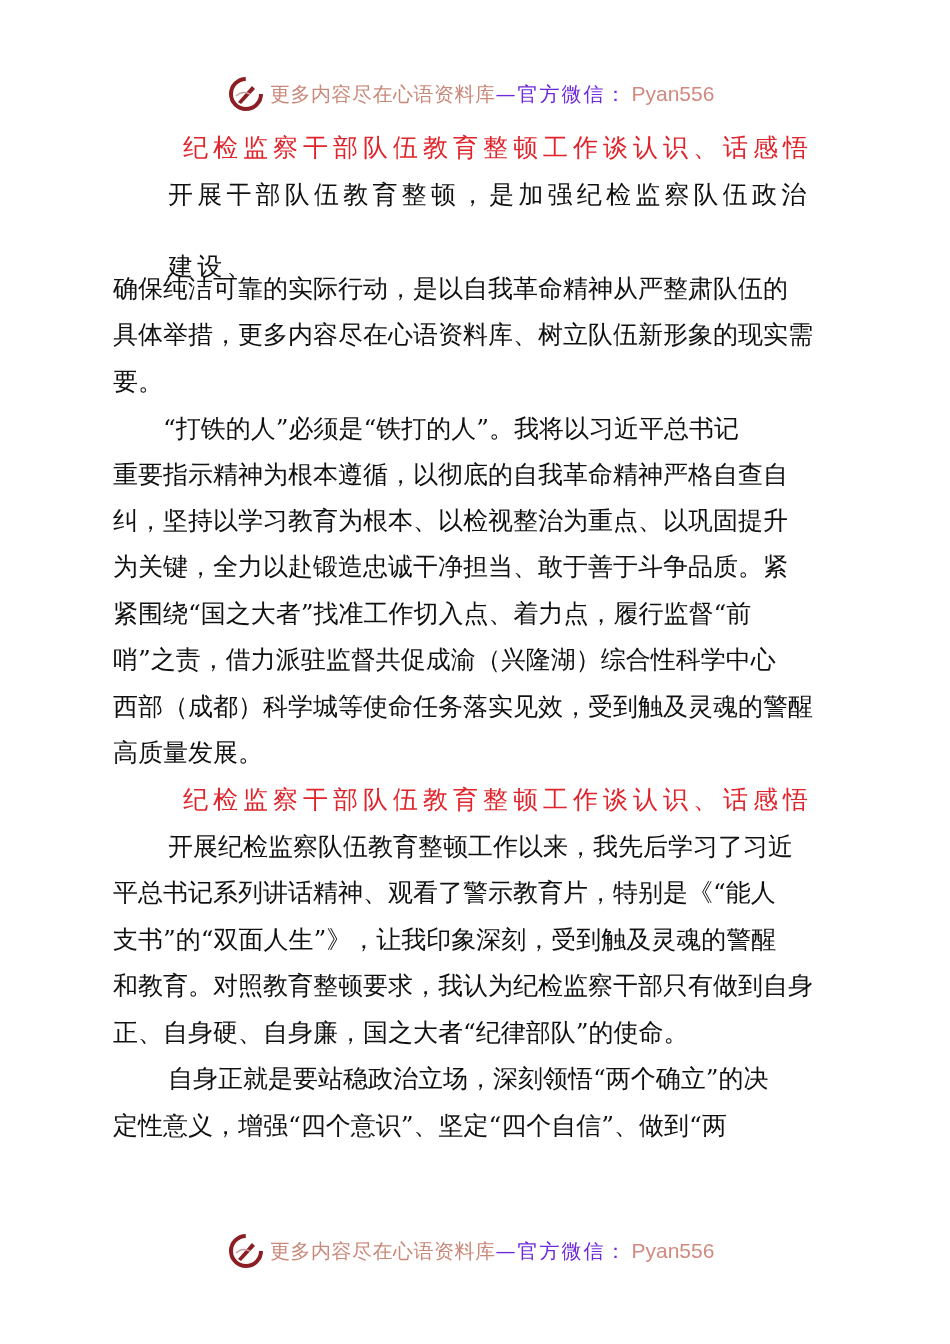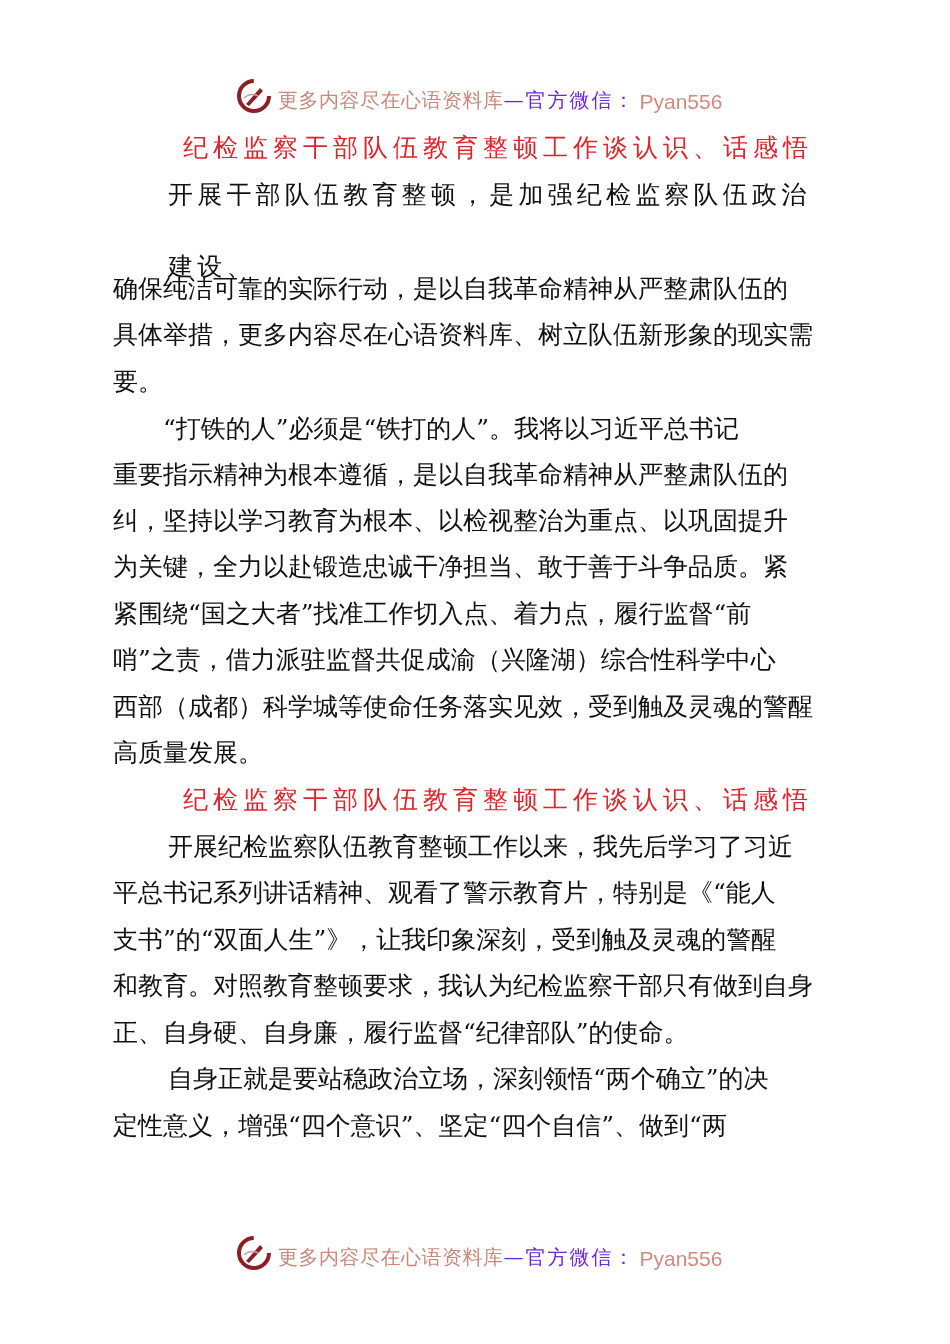--- a/index.html
+++ b/index.html
@@ -1,18 +1,18 @@
 <!DOCTYPE html>
 <html><head>
   <meta charset="utf-8">
   <style>
     html, body { margin: 0; padding: 0; background: #ffffff; }
     body { width: 950px; height: 1344px; position: relative; overflow: hidden;
            font-family: "DejaVu Serif", "Liberation Serif", serif; color: #111; }
-    .banner { position: absolute; left: 236px; height: 40px; display: flex; align-items: flex-end; }
+    .banner { position: absolute; left: 228px; height: 40px; display: flex; align-items: center; }
     .banner.top { top: 74px; }
     .banner.bottom { top: 1231px; }
     .logo { width: 36px; height: 36px; margin-right: 6px; }
     .banner-red { color: #c9897a; font-size: 20px; letter-spacing: 0.5px; }
     .banner-gray { color: #6d28d9; font-size: 20px; letter-spacing: 2px; }
     .banner-id { color: #d08a80; font-family: "Liberation Sans", sans-serif; font-size: 21px; margin-left: 4px; }
     .line { position: absolute; font-size: 25px; white-space: nowrap; line-height: 30px; }
     .title { color: #e0242b; letter-spacing: 5px; }
     .spaced { letter-spacing: 4.2px; }
   </style>
@@ -30,33 +30,33 @@
   <span class="banner-id">Pyan556</span>
 </div>
 
 <div class="line title" style="left:183px; top:133px;">纪检监察干部队伍教育整顿工作谈认识、话感悟</div>
 <div class="line spaced" style="left:168px; top:180px;">开展干部队伍教育整顿，是加强纪检监察队伍政治</div>
 <div class="line spaced" style="left:168px; top:228px;margin-top:24px;">建设、</div>
 <div class="line" style="left:113px; top:274px;">确保纯洁可靠的实际行动，是以自我革命精神从严整肃队伍的</div>
 <div class="line" style="left:113px; top:320px;">具体举措，更多内容尽在心语资料库、树立队伍新形象的现实需</div>
 <div class="line" style="left:113px; top:367px;">要。</div>
 <div class="line" style="left:163px; top:414px;">“打铁的人”必须是“铁打的人”。我将以习近平总书记</div>
-<div class="line" style="left:113px; top:460px;">重要指示精神为根本遵循，是以自我革命精神从严整肃队伍的</div>
+<div class="line" style="left:113px; top:460px;">重要指示精神为根本遵循，以彻底的自我革命精神严格自查自</div>
 <div class="line" style="left:113px; top:506px;">纠，坚持以学习教育为根本、以检视整治为重点、以巩固提升</div>
 <div class="line" style="left:113px; top:552px;">为关键，全力以赴锻造忠诚干净担当、敢于善于斗争品质。紧</div>
 <div class="line" style="left:113px; top:599px;">紧围绕“国之大者”找准工作切入点、着力点，履行监督“前</div>
 <div class="line" style="left:113px; top:645px;">哨”之责，借力派驻监督共促成渝（兴隆湖）综合性科学中心</div>
 <div class="line" style="left:113px; top:692px;">西部（成都）科学城等使命任务落实见效，受到触及灵魂的警醒</div>
 <div class="line" style="left:113px; top:738px;">高质量发展。</div>
 <div class="line title" style="left:183px; top:785px;">纪检监察干部队伍教育整顿工作谈认识、话感悟</div>
 <div class="line" style="left:168px; top:832px;">开展纪检监察队伍教育整顿工作以来，我先后学习了习近</div>
 <div class="line" style="left:113px; top:878px;">平总书记系列讲话精神、观看了警示教育片，特别是《“能人</div>
 <div class="line" style="left:113px; top:925px;">支书”的“双面人生”》，让我印象深刻，受到触及灵魂的警醒</div>
 <div class="line" style="left:113px; top:971px;">和教育。对照教育整顿要求，我认为纪检监察干部只有做到自身</div>
-<div class="line" style="left:113px; top:1018px;">正、自身硬、自身廉，履行监督“纪律部队”的使命。</div>
+<div class="line" style="left:113px; top:1018px;">正、自身硬、自身廉，国之大者“纪律部队”的使命。</div>
 <div class="line" style="left:168px; top:1064px;">自身正就是要站稳政治立场，深刻领悟“两个确立”的决</div>
 <div class="line" style="left:113px; top:1111px;">定性意义，增强“四个意识”、坚定“四个自信”、做到“两</div>
 
 <div class="banner bottom">
   <svg class="logo" viewBox="0 0 36 36">
     <circle cx="18" cy="18" r="15" fill="none" stroke="#8b1f24" stroke-width="4" stroke-dasharray="70 25"></circle>
     <path d="M10 26 L24 10 L27 13 L13 28 Z" fill="#8b1f24"></path>
     <path d="M8 20 Q14 14 22 18" fill="none" stroke="#c9a0a0" stroke-width="1.5"></path>
   </svg>
   <span class="banner-red">更多内容尽在心语资料库</span>

